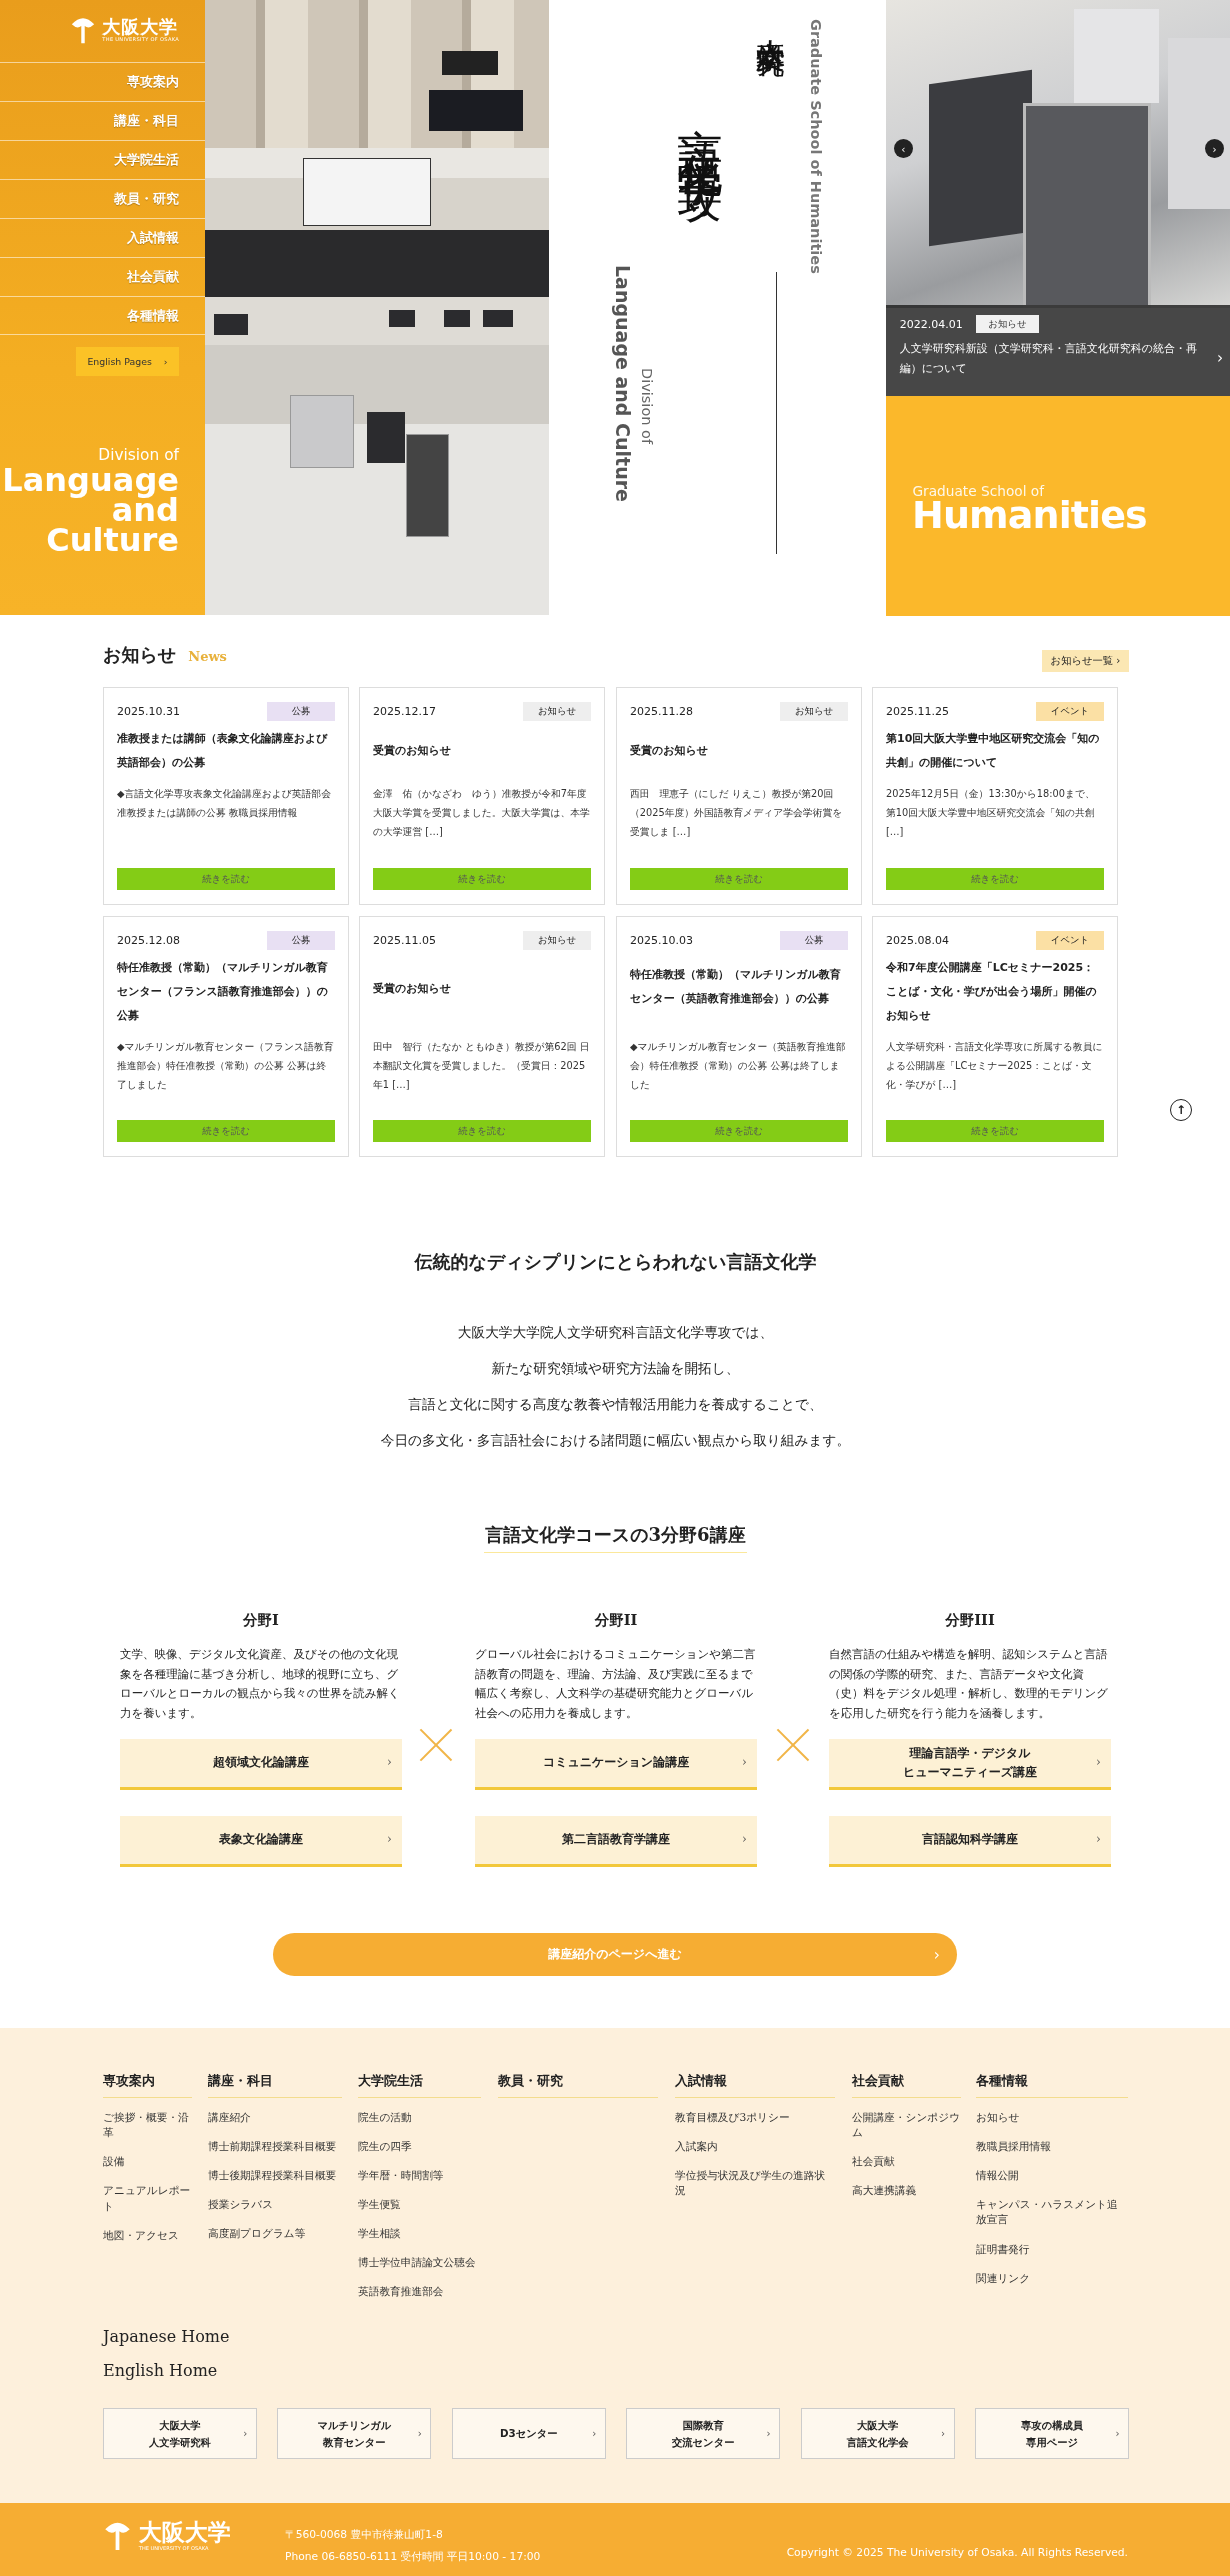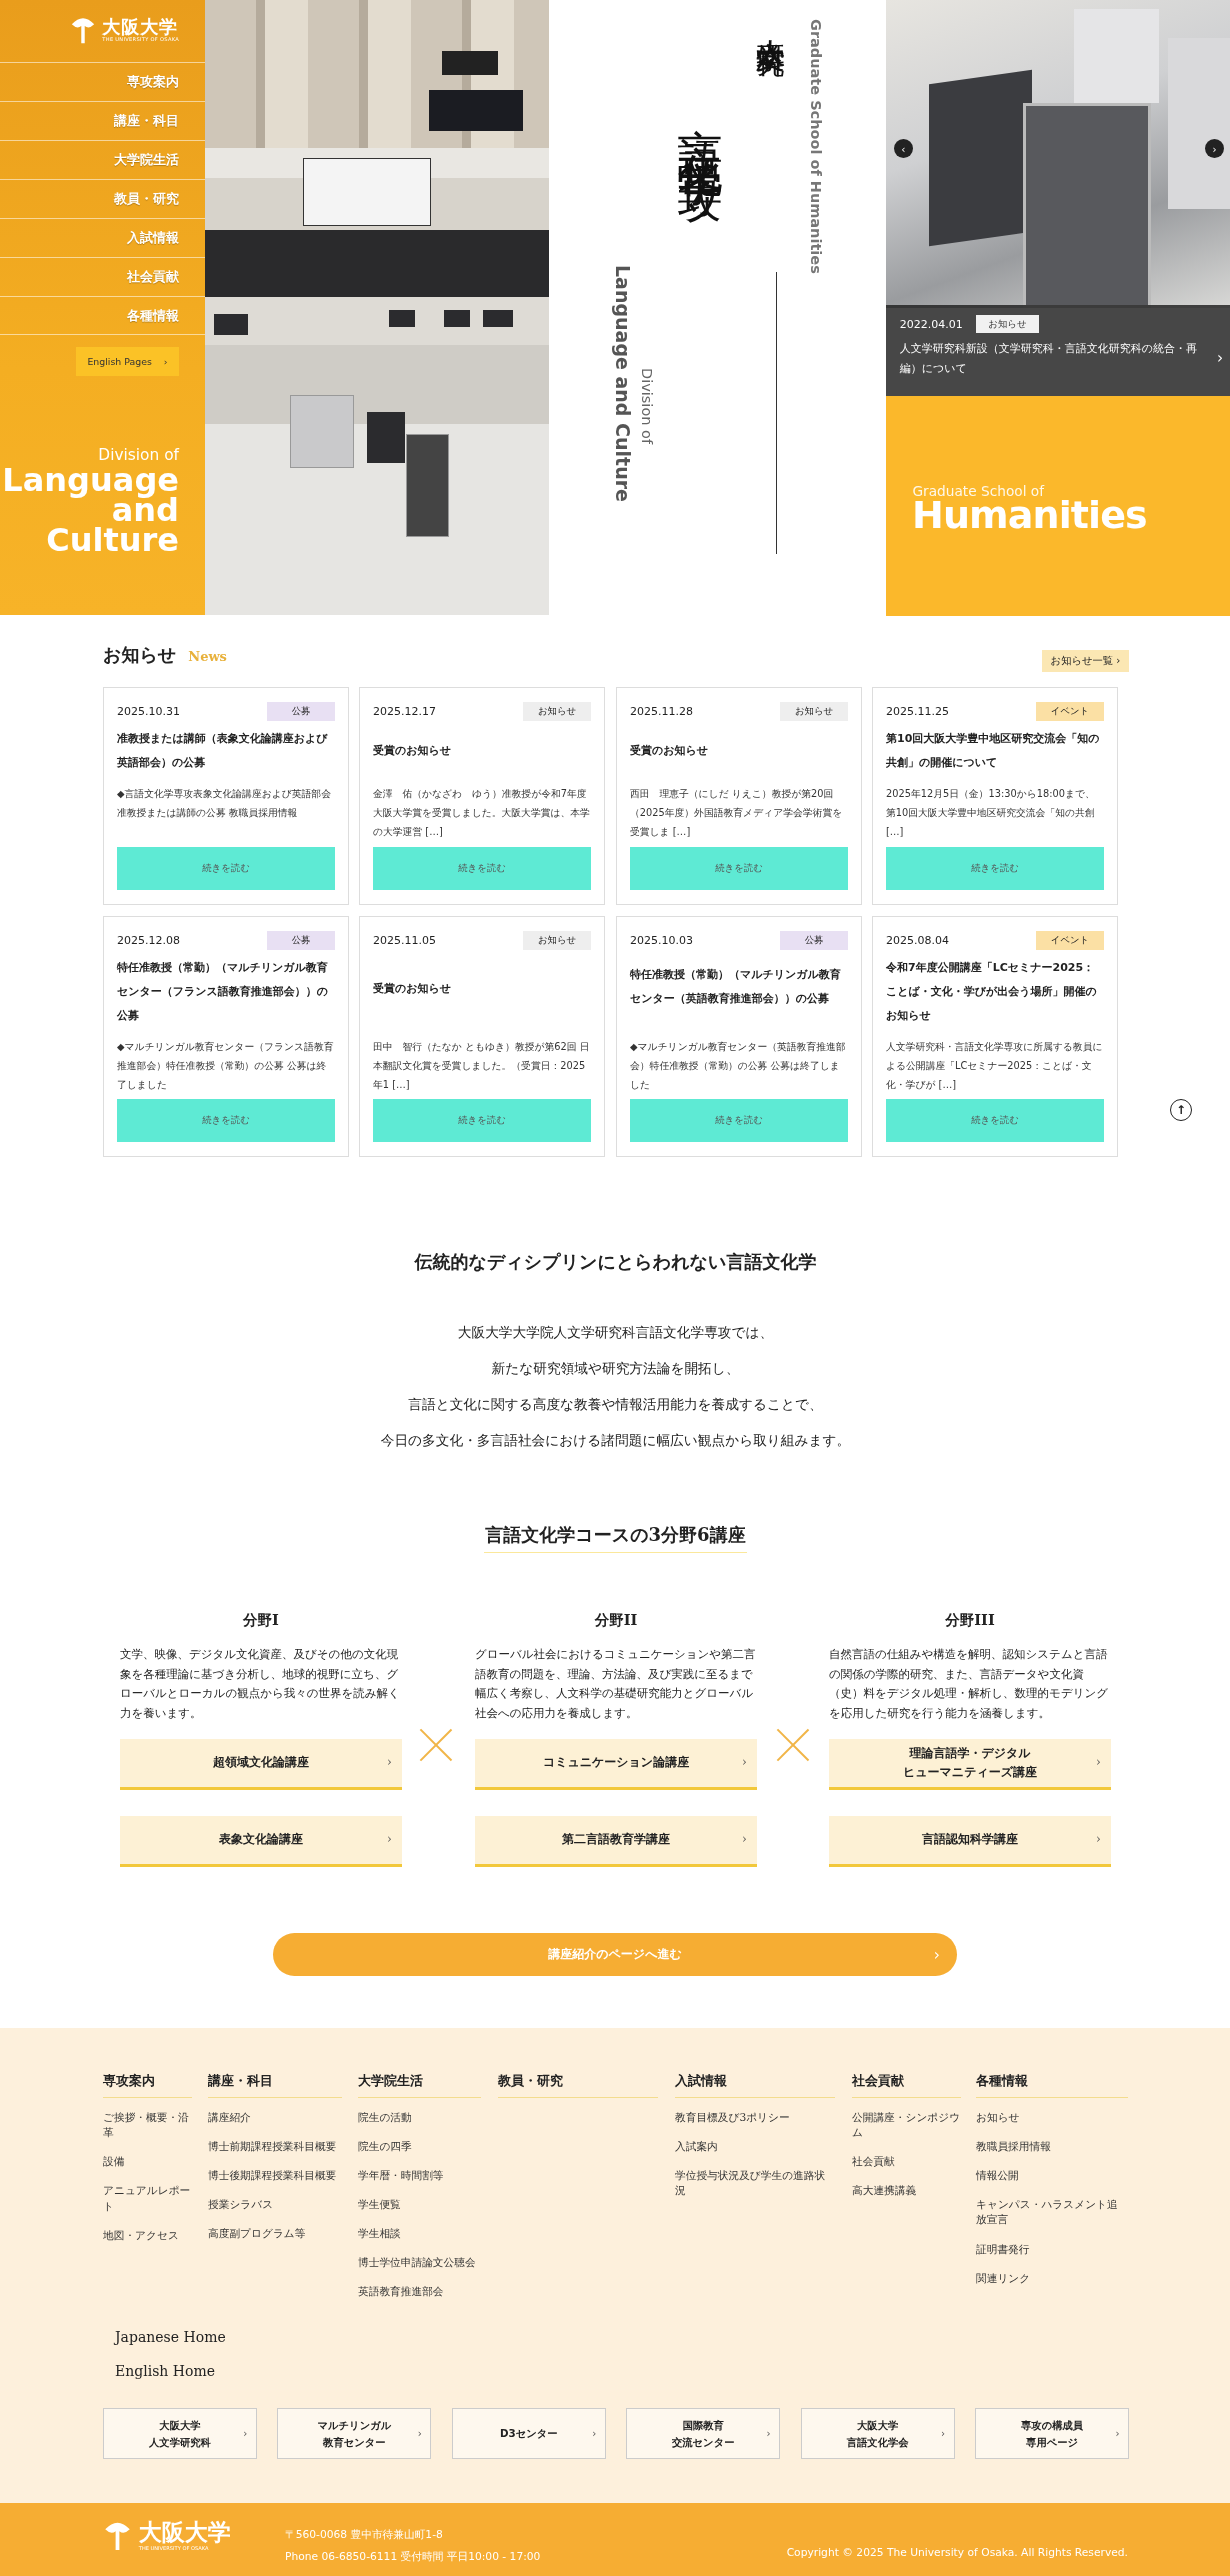--- a/index.html
+++ b/index.html
@@ -63,21 +63,21 @@
 .cards{position:absolute;left:0;top:44px;width:1026px}
 .card{position:absolute;width:246px;border:0.9px solid #ddd;background:#fff;padding:13.7px 13px}
 .card .top{display:flex;justify-content:space-between;align-items:center}
 .card .date{font-size:11px}
 .card .cat{font-size:9.4px;width:68px;height:19px;display:flex;align-items:center;justify-content:center}
 .cat-koubo{background:#e8e0f3}
 .cat-info{background:#eeeeee}
 .cat-event{background:#fbe0a4}
 .card .title{font-size:11px;font-weight:bold;line-height:24px;margin-top:6.8px;min-height:48px}
 .card .body{font-size:9.8px;line-height:19px;color:#333;margin-top:8.5px;min-height:68px}
-.card .more{position:absolute;left:13px;right:13px;bottom:13.7px;height:43px;background:#5eead4;color:#555;font-size:9.4px;display:flex;align-items:center;justify-content:center;cursor:pointer}
+.card .more{position:absolute;left:13px;right:13px;bottom:13.7px;height:22px;background:#84cc16;color:#555;font-size:9.4px;display:flex;align-items:center;justify-content:center;cursor:pointer}
 .totop{position:absolute;left:1170px;top:1099px;width:22px;height:22px;border:1.7px solid #222;border-radius:50%;display:flex;align-items:center;justify-content:center;font-size:12px;font-weight:bold;cursor:pointer}
 
 .intro-title{position:absolute;left:0;top:1250px;width:1231px;text-align:center;font-size:18px;font-weight:bold}
 .intro-body{position:absolute;left:0;top:1314px;width:1231px;text-align:center;font-size:13.7px;line-height:36px}
 .course-title{position:absolute;left:0;top:1523px;width:1231px;text-align:center}
 .course-title span{font-size:18px;font-weight:bold;padding:0 1.7px 6.8px;border-bottom:1.7px solid #fbe89b}
 .fields{position:absolute;left:103px;top:1590px;width:1026px}
 .field{position:absolute;width:282px}
 .field h3{text-align:center;font-size:14.5px;font-weight:bold;margin-top:20.5px}
 .field p{font-size:11.5px;line-height:19.7px;margin-top:15.4px;height:94px}
@@ -89,21 +89,21 @@
 .cross:after{transform:rotate(-45deg)}
 .big-btn{position:absolute;left:273px;top:1933px;width:684px;height:43px;border-radius:21.4px;background:#f6ad33;color:#fff;font-size:12px;font-weight:bold;display:flex;align-items:center;justify-content:center;cursor:pointer}
 .big-btn .chev{position:absolute;right:17px;font-weight:normal;font-size:15.4px}
 
 .footer{position:absolute;left:0;top:2028px;width:1231px;height:475px;background:#fdf0dc}
 .fcols{position:absolute;left:103px;top:44px;width:1026px}
 .fcol{position:absolute}
 .fcol h4{font-size:13px;font-weight:bold;padding-bottom:6.8px;border-bottom:1.7px solid #f3dc8e}
 .fcol ul{list-style:none;margin-top:12px}
 .fcol li{font-size:10.7px;line-height:15.4px;margin-bottom:13.7px;color:#333;cursor:pointer}
-.home-links{position:absolute;left:115px;top:2320px;font-size:14px;line-height:34px}
+.home-links{position:absolute;left:103px;top:2320px;font-size:16px;line-height:34px}
 .home-links div{cursor:pointer}
 .fboxes{position:absolute;left:103px;top:2408px;width:1026px;display:flex;gap:20.5px}
 .fbox{position:relative;width:154px;height:51px;background:#fef8ee;border:0.9px solid #ccc;display:flex;align-items:center;justify-content:center;text-align:center;font-size:10.3px;font-weight:bold;line-height:17px;cursor:pointer}
 .fbox .chev{position:absolute;right:8.5px;font-weight:normal;color:#555}
 .bottom{position:absolute;left:0;top:2503px;width:1231px;height:73px;background:#f6ad33;color:#fff}
 .bottom .blogo{position:absolute;left:103px;top:15.4px;display:flex;align-items:center;gap:6.8px}
 .bottom .blogo .jp{font-size:23px;font-weight:bold;line-height:26px}
 .bottom .blogo .en{font-size:5.1px}
 .bottom .addr{position:absolute;left:285px;top:20.5px;font-size:10.7px;line-height:22px}
 .bottom .copy{position:absolute;right:103px;top:43px;font-size:10.7px}

